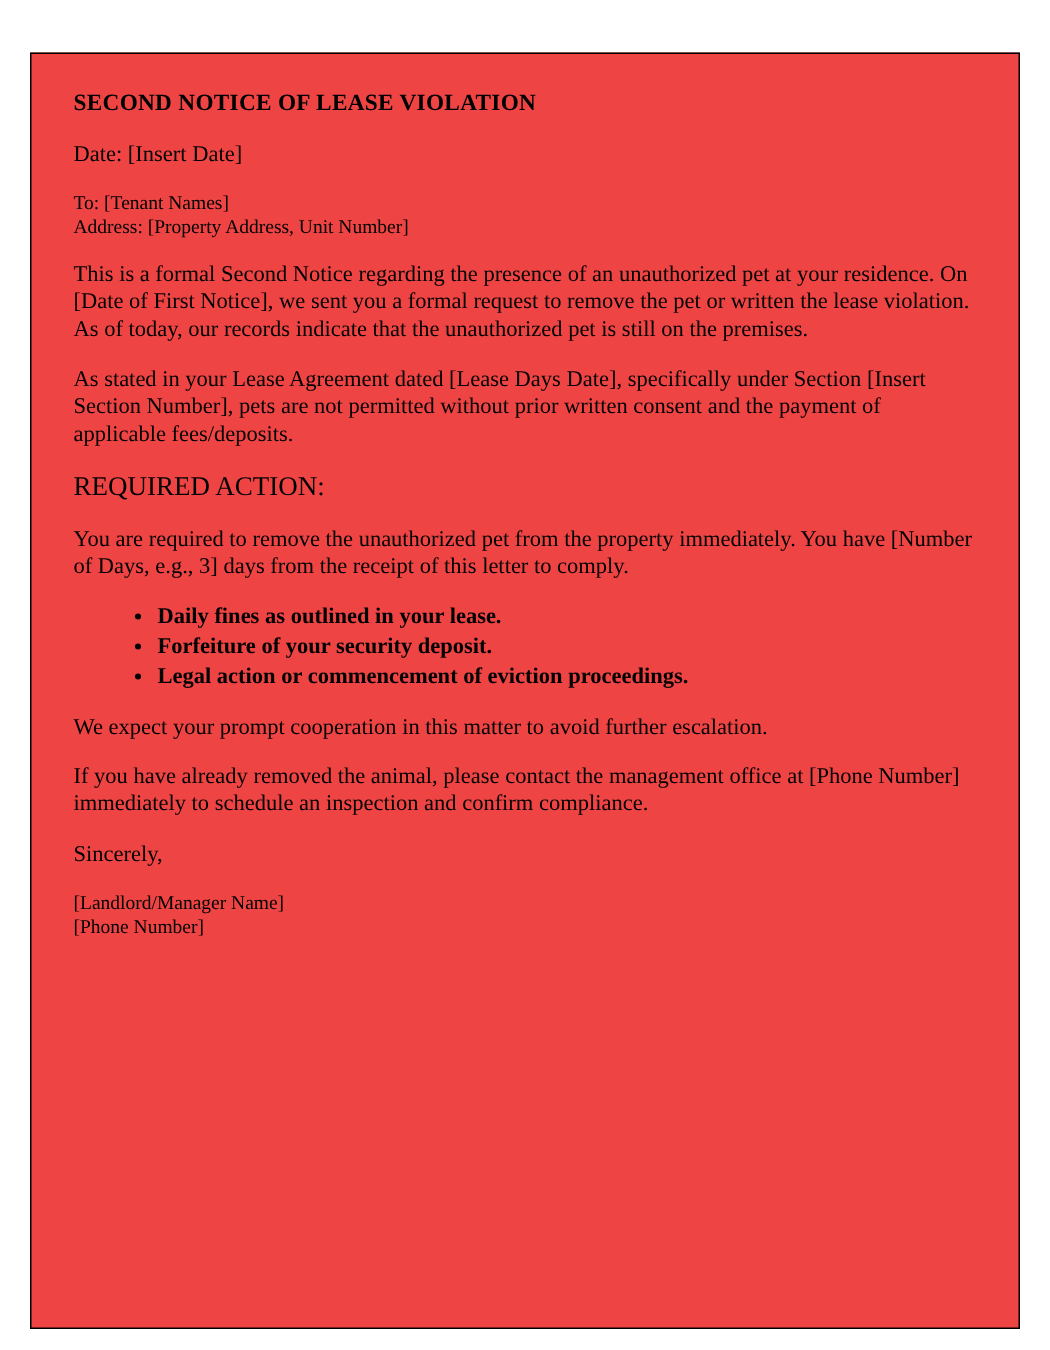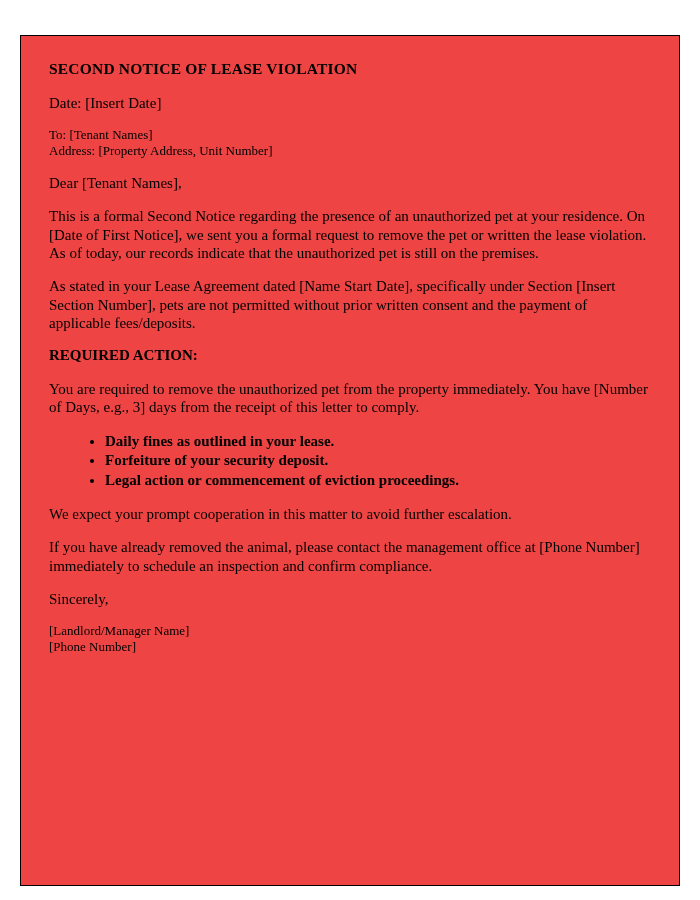--- a/index.html
+++ b/index.html
@@ -39,22 +39,22 @@
   }
   .tight-line {
     font-size: 13px;
     line-height: 1.22;
     margin: 0;
   }
   .tight-group {
     margin: 0 0 15px 0;
   }
   .section-heading {
-    font-weight: bold;
-    font-size: 15px;
+    font-weight: normal;
+    font-size: 18px;
     margin: 2px 0 16px 0;
   }
   ul.bullet-list {
     margin: 0 0 15px 0;
     padding: 0 0 0 56px;
   }
   ul.bullet-list li {
     font-size: 15px;
     line-height: 1.25;
     margin: 0 0 1px 0;
@@ -68,25 +68,24 @@
 
   <h1 class="letter-title">SECOND NOTICE OF LEASE VIOLATION</h1>
 
   <p class="block">Date: [Insert Date]</p>
 
   <div class="tight-group">
     <p class="tight-line">To: [Tenant Names]</p>
     <p class="tight-line">Address: [Property Address, Unit Number]</p>
   </div>
 
-  <p class="block">Dear [Tenant Names],</p>
 
   <p class="block">This is a formal Second Notice regarding the presence of an unauthorized pet at your residence. On [Date of First Notice], we sent you a formal request to remove the pet or written the lease violation. As of today, our records indicate that the unauthorized pet is still on the premises.</p>
 
-  <p class="block">As stated in your Lease Agreement dated [Name Start Date], specifically under Section [Insert Section Number], pets are not permitted without prior written consent and the payment of applicable fees/deposits.</p>
+  <p class="block">As stated in your Lease Agreement dated [Lease Days Date], specifically under Section [Insert Section Number], pets are not permitted without prior written consent and the payment of applicable fees/deposits.</p>
 
   <h2 class="section-heading">REQUIRED ACTION:</h2>
 
   <p class="block">You are required to remove the unauthorized pet from the property immediately. You have [Number of Days, e.g., 3] days from the receipt of this letter to comply.</p>
 
 
   <ul class="bullet-list">
     <li>Daily fines as outlined in your lease.</li>
     <li>Forfeiture of your security deposit.</li>
     <li>Legal action or commencement of eviction proceedings.</li>

